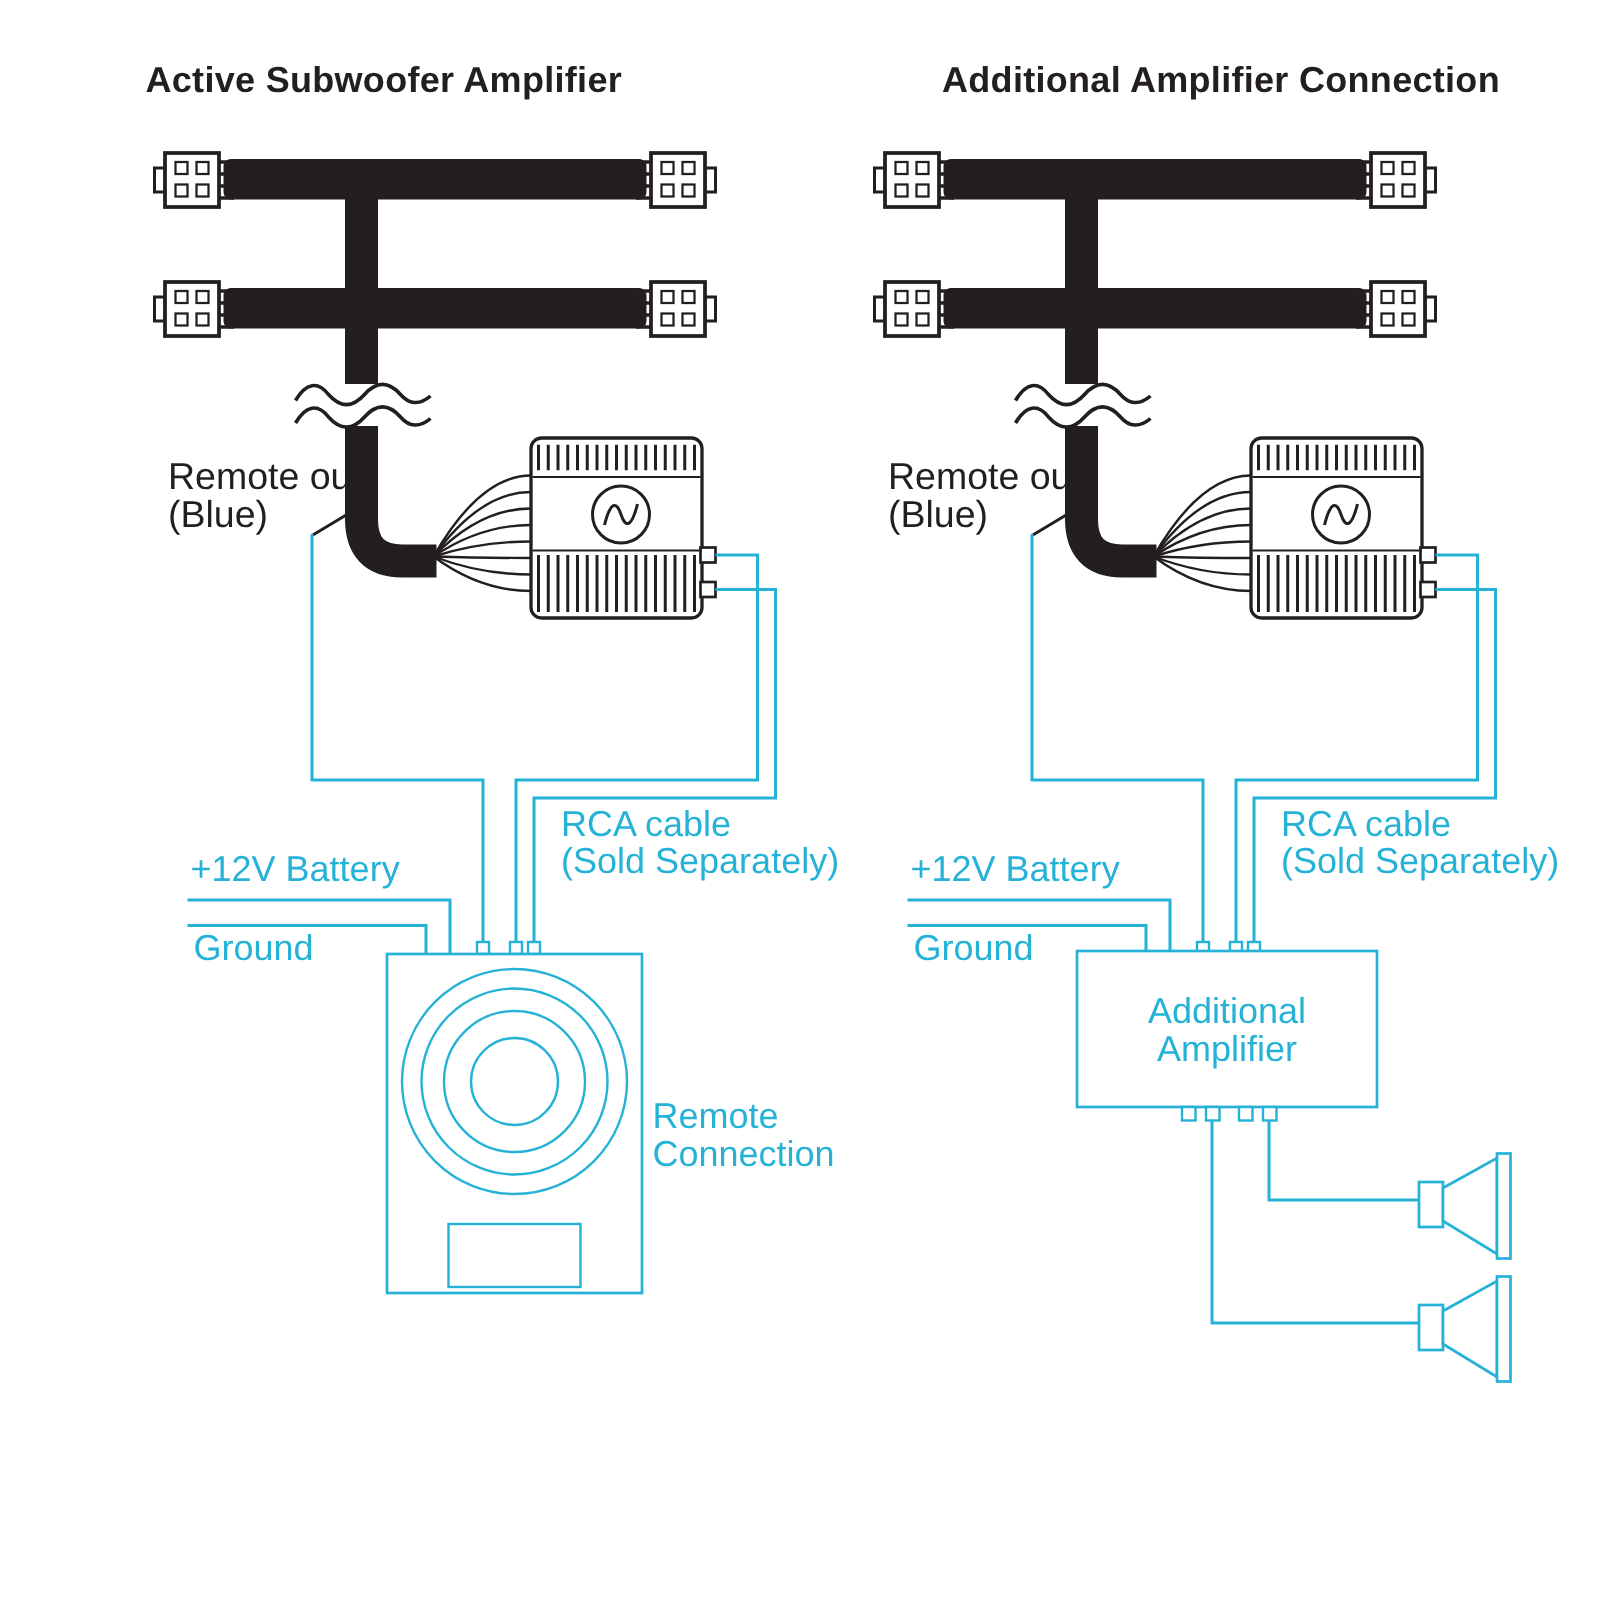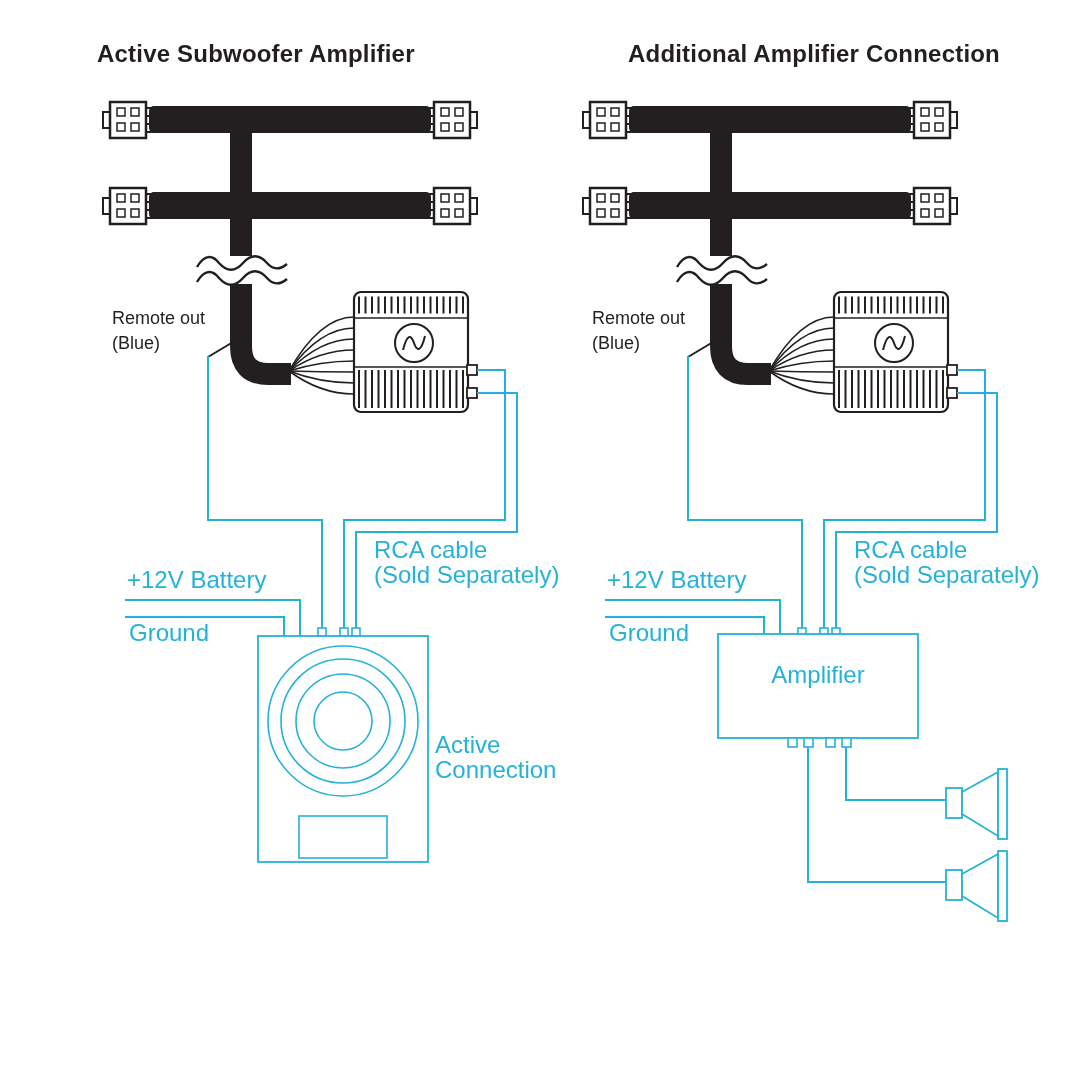--- a/index.html
+++ b/index.html
@@ -3,21 +3,21 @@
 <meta charset="utf-8">
 <style>
   html,body{margin:0;padding:0;background:#ffffff;}
   .stage{
     position:relative;width:1080px;height:1080px;background:#ffffff;
     font-family:"Liberation Sans","DejaVu Sans",sans-serif;overflow:hidden;
   }
   .stage svg{position:absolute;left:0;top:0;}
   .label{position:absolute;white-space:nowrap;}
   .title{font-size:24px;font-weight:700;color:#231f20;letter-spacing:.2px;}
-  .ink{font-size:18px;line-height:25px;color:#231f20;}
+  .ink{font-size:25px;line-height:25px;color:#231f20;}
   .cyan{font-size:24px;line-height:25px;color:#25b2d6;}
   .device-center{width:200px;text-align:center;white-space:nowrap;}
 </style>
 </head>
 <body>
 
 <div class="stage">
 
   <svg width="1080" height="1080" viewBox="0 0 1080 1080">
     <defs>
@@ -141,21 +141,22 @@
   <div class="label cyan" style="left:374px;top:537px">
     <div>RCA cable</div>
     <div>(Sold Separately)</div>
   </div>
   <div class="label cyan" style="left:854px;top:537px">
     <div>RCA cable</div>
     <div>(Sold Separately)</div>
   </div>
 
   <div class="label cyan" style="left:435px;top:732px">
-    <div>Active</div>
+    <div>Remote</div>
     <div>Connection</div>
   </div>
 
   <div class="label cyan device-center" style="left:718px;top:662px">
+    <div>Additional</div>
     <div>Amplifier</div>
   </div>
 
 </div>
 
 </body></html>

